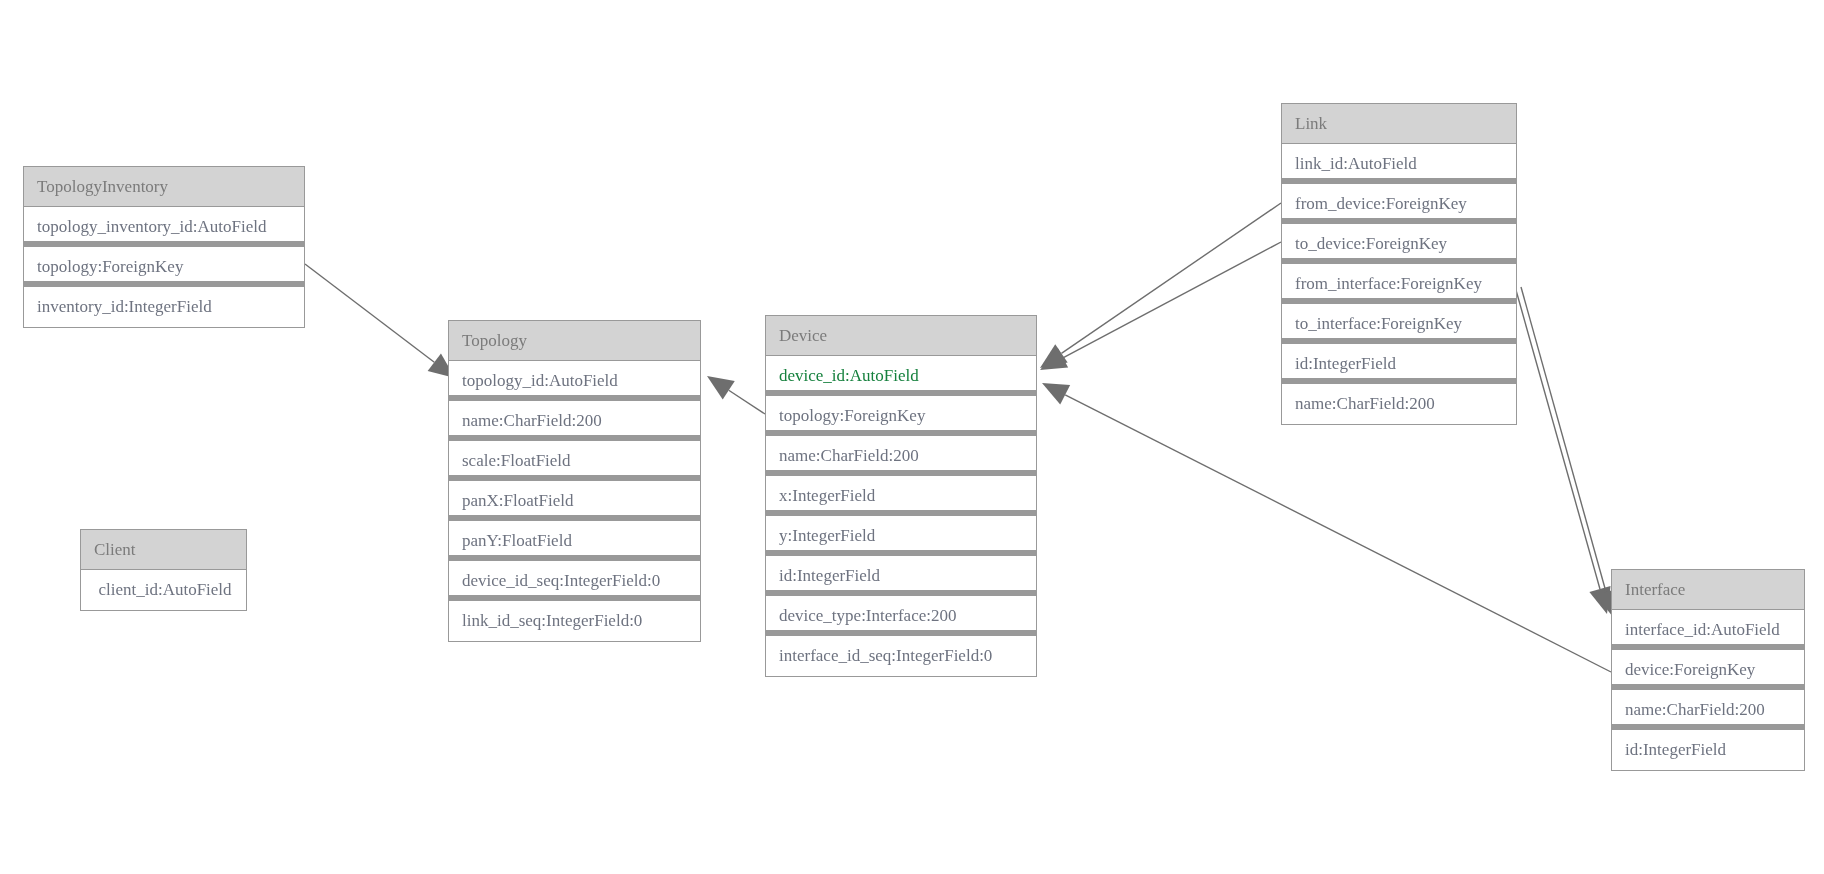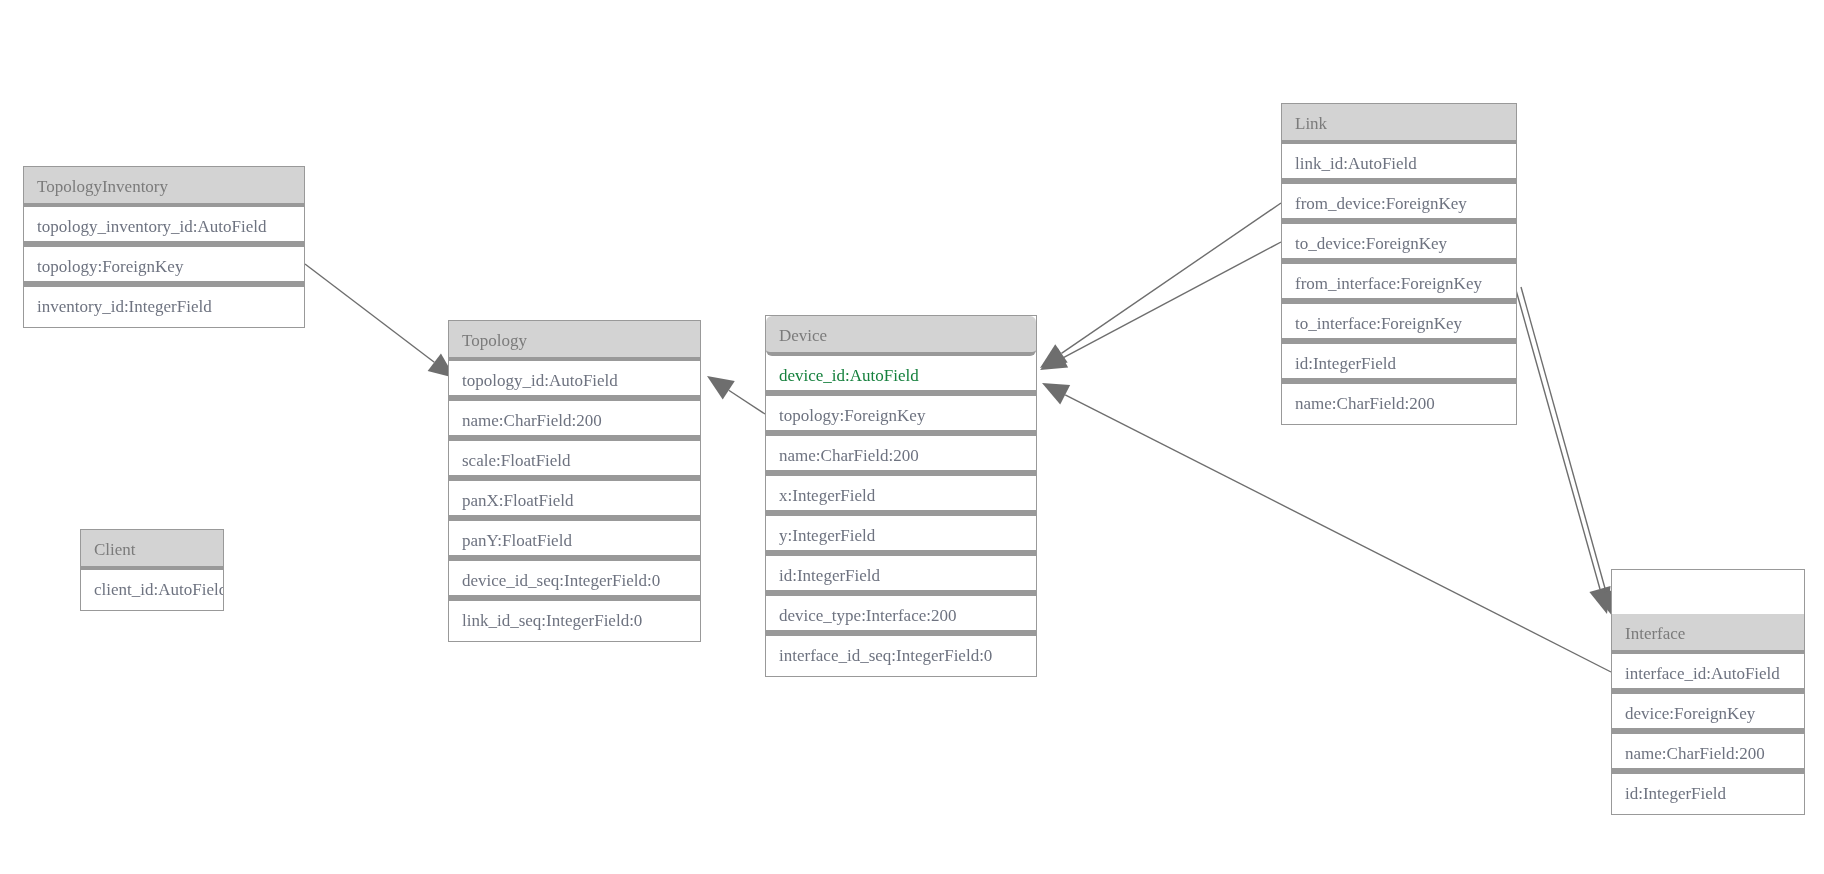--- a/index.html
+++ b/index.html
@@ -26,21 +26,21 @@
   .entity {
     position: absolute;
     box-sizing: border-box;
     border: 1px solid #999999;
     background: #ffffff;
     z-index: 5;
   }
   .entity-header {
     box-sizing: border-box;
     background: #d3d3d3;
-    border-bottom: 4px solid #0f766e;
+    border-bottom: 1px solid #0f766e;
     color: #7b7b7b;
     font-size: 17px;
     line-height: 39px;
     height: 40px;
     padding: 0 0 0 13px;
     white-space: nowrap;
     overflow: hidden;
   }
   .entity-field {
     box-sizing: border-box;
@@ -94,57 +94,57 @@
       </g>
     </svg>
 
   <div id="entity-layer">
       <div class="entity" style="left: 23px; top: 166px; width: 282px; border-color: rgb(153, 153, 153);">
         <div class="entity-header" style="background: rgb(211, 211, 211); color: rgb(123, 123, 123); border-bottom-color: rgb(153, 153, 153);">TopologyInventory</div>
         <div class="entity-field" style="color: rgb(110, 115, 128); border-bottom-color: rgb(153, 153, 153);">topology_inventory_id:AutoField</div>
         <div class="entity-field" style="color: rgb(110, 115, 128); border-bottom-color: rgb(153, 153, 153);">topology:ForeignKey</div>
         <div class="entity-field" style="color: rgb(110, 115, 128); border-bottom-color: rgb(153, 153, 153);">inventory_id:IntegerField</div>
       </div>
-      <div class="entity" style="left: 80px; top: 529px; width: 144px; border-color: rgb(153, 153, 153);">
+      <div class="entity" style="left: 80px; top: 529px; width: 167px; border-color: rgb(153, 153, 153);">
         <div class="entity-header" style="background: rgb(211, 211, 211); color: rgb(123, 123, 123); border-bottom-color: rgb(153, 153, 153);">Client</div>
         <div class="entity-field" style="color: rgb(110, 115, 128); border-bottom-color: rgb(153, 153, 153); text-align: center;">client_id:AutoField</div>
       </div>
       <div class="entity" style="left: 448px; top: 320px; width: 253px; border-color: rgb(153, 153, 153);">
         <div class="entity-header" style="background: rgb(211, 211, 211); color: rgb(123, 123, 123); border-bottom-color: rgb(153, 153, 153);">Topology</div>
         <div class="entity-field" style="color: rgb(110, 115, 128); border-bottom-color: rgb(153, 153, 153);">topology_id:AutoField</div>
         <div class="entity-field" style="color: rgb(110, 115, 128); border-bottom-color: rgb(153, 153, 153);">name:CharField:200</div>
         <div class="entity-field" style="color: rgb(110, 115, 128); border-bottom-color: rgb(153, 153, 153);">scale:FloatField</div>
         <div class="entity-field" style="color: rgb(110, 115, 128); border-bottom-color: rgb(153, 153, 153);">panX:FloatField</div>
         <div class="entity-field" style="color: rgb(110, 115, 128); border-bottom-color: rgb(153, 153, 153);">panY:FloatField</div>
         <div class="entity-field" style="color: rgb(110, 115, 128); border-bottom-color: rgb(153, 153, 153);">device_id_seq:IntegerField:0</div>
         <div class="entity-field" style="color: rgb(110, 115, 128); border-bottom-color: rgb(153, 153, 153);">link_id_seq:IntegerField:0</div>
       </div>
       <div class="entity" style="left: 765px; top: 315px; width: 272px; border-color: rgb(153, 153, 153);">
-        <div class="entity-header" style="background: rgb(211, 211, 211); color: rgb(123, 123, 123); border-bottom-color: rgb(153, 153, 153); border-radius: 6px;">Device</div>
+        <div class="entity-header" style="background: rgb(211, 211, 211); color: rgb(123, 123, 123); border-bottom-color: rgb(153, 153, 153);">Device</div>
         <div class="entity-field" style="color: #15803d; border-bottom-color: rgb(153, 153, 153);">device_id:AutoField</div>
         <div class="entity-field" style="color: rgb(110, 115, 128); border-bottom-color: rgb(153, 153, 153);">topology:ForeignKey</div>
         <div class="entity-field" style="color: rgb(110, 115, 128); border-bottom-color: rgb(153, 153, 153);">name:CharField:200</div>
         <div class="entity-field" style="color: rgb(110, 115, 128); border-bottom-color: rgb(153, 153, 153);">x:IntegerField</div>
         <div class="entity-field" style="color: rgb(110, 115, 128); border-bottom-color: rgb(153, 153, 153);">y:IntegerField</div>
         <div class="entity-field" style="color: rgb(110, 115, 128); border-bottom-color: rgb(153, 153, 153);">id:IntegerField</div>
         <div class="entity-field" style="color: rgb(110, 115, 128); border-bottom-color: rgb(153, 153, 153);">device_type:Interface:200</div>
         <div class="entity-field" style="color: rgb(110, 115, 128); border-bottom-color: rgb(153, 153, 153);">interface_id_seq:IntegerField:0</div>
       </div>
       <div class="entity" style="left: 1281px; top: 103px; width: 236px; border-color: rgb(153, 153, 153);">
         <div class="entity-header" style="background: rgb(211, 211, 211); color: rgb(123, 123, 123); border-bottom-color: rgb(153, 153, 153);">Link</div>
         <div class="entity-field" style="color: rgb(110, 115, 128); border-bottom-color: rgb(153, 153, 153);">link_id:AutoField</div>
         <div class="entity-field" style="color: rgb(110, 115, 128); border-bottom-color: rgb(153, 153, 153);">from_device:ForeignKey</div>
         <div class="entity-field" style="color: rgb(110, 115, 128); border-bottom-color: rgb(153, 153, 153);">to_device:ForeignKey</div>
         <div class="entity-field" style="color: rgb(110, 115, 128); border-bottom-color: rgb(153, 153, 153);">from_interface:ForeignKey</div>
         <div class="entity-field" style="color: rgb(110, 115, 128); border-bottom-color: rgb(153, 153, 153);">to_interface:ForeignKey</div>
         <div class="entity-field" style="color: rgb(110, 115, 128); border-bottom-color: rgb(153, 153, 153);">id:IntegerField</div>
         <div class="entity-field" style="color: rgb(110, 115, 128); border-bottom-color: rgb(153, 153, 153);">name:CharField:200</div>
       </div>
       <div class="entity" style="left: 1611px; top: 569px; width: 194px; border-color: rgb(153, 153, 153);">
-        <div class="entity-header" style="background: rgb(211, 211, 211); color: rgb(123, 123, 123); border-bottom-color: rgb(153, 153, 153); margin-top: 44px;">Interface</div>
+        <div class="entity-header" style="background: rgb(211, 211, 211); color: rgb(123, 123, 123); border-bottom-color: rgb(153, 153, 153);">Interface</div>
         <div class="entity-field" style="color: rgb(110, 115, 128); border-bottom-color: rgb(153, 153, 153);">interface_id:AutoField</div>
         <div class="entity-field" style="color: rgb(110, 115, 128); border-bottom-color: rgb(153, 153, 153);">device:ForeignKey</div>
         <div class="entity-field" style="color: rgb(110, 115, 128); border-bottom-color: rgb(153, 153, 153);">name:CharField:200</div>
         <div class="entity-field" style="color: rgb(110, 115, 128); border-bottom-color: rgb(153, 153, 153);">id:IntegerField</div>
       </div>
     </div>
 
 </div>
 
 </body></html>

